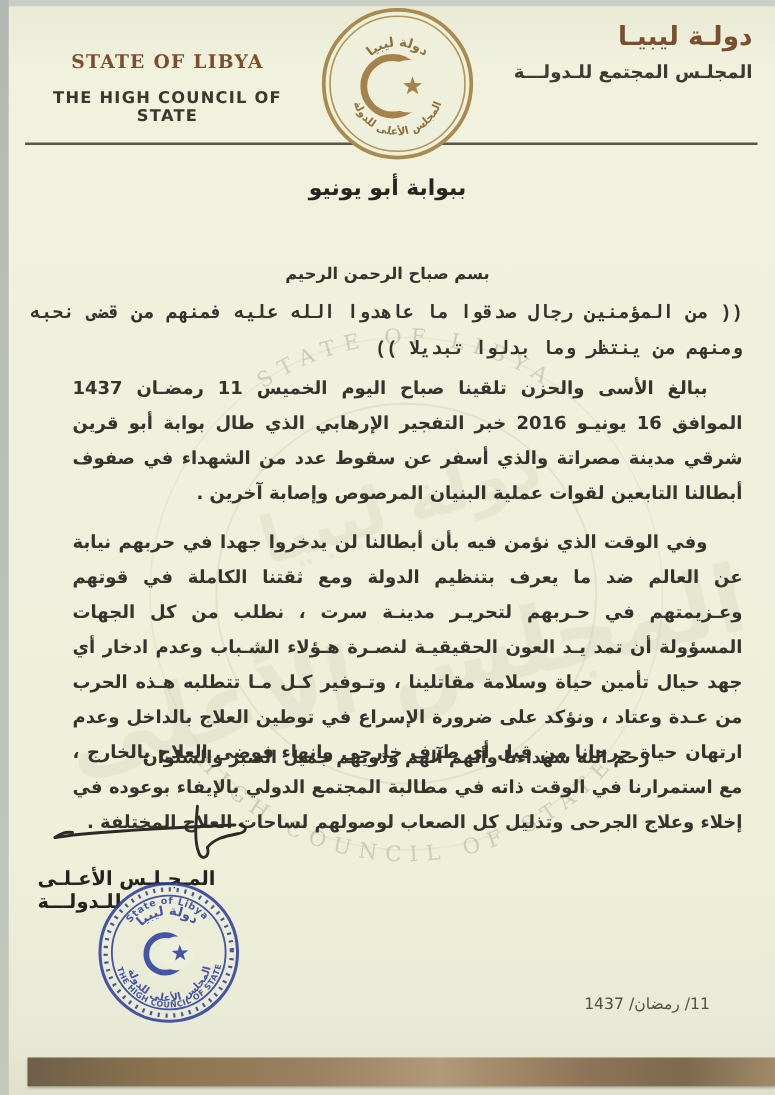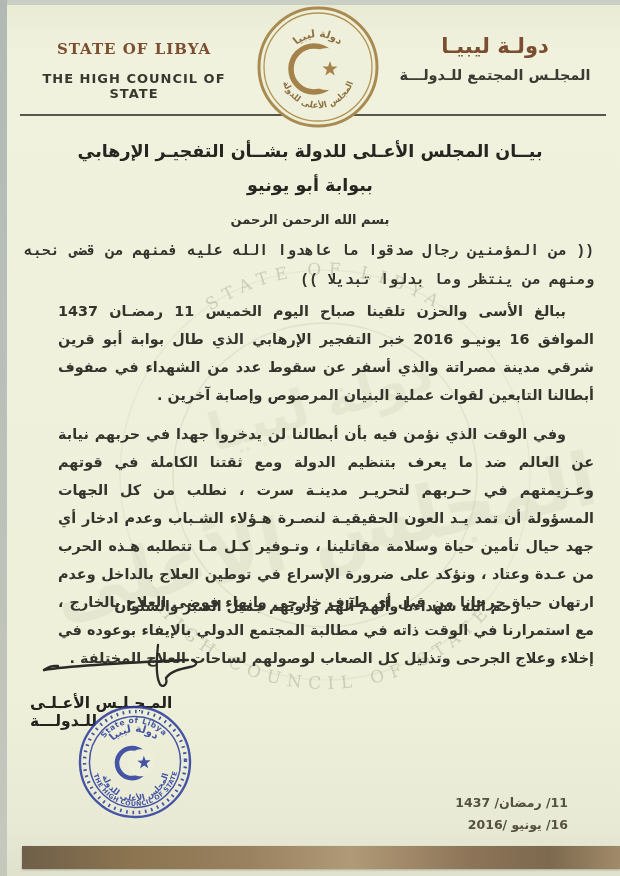--- a/index.html
+++ b/index.html
@@ -10,41 +10,41 @@
   }
   .edge-top{position:absolute;left:0;top:0;right:0;height:5px;background:#c9cfc4;}
   .edge-left{position:absolute;left:0;top:0;bottom:0;width:7px;background:linear-gradient(180deg,#b2b9b5,#c4c8bd);}
   .watermark{position:absolute;left:0;top:0;pointer-events:none;}
   .wm-arc{font-family:"DejaVu Serif",serif;font-size:17px;letter-spacing:7px;fill:#b2b299;opacity:.55;}
   .wm-ar{fill:#b8b89d;opacity:.16;font-weight:bold;}
   .header{position:absolute;top:0;left:0;right:0;height:132px;}
   .header-left{position:absolute;left:16px;top:40px;width:236px;text-align:center;}
   .hdr-en1{font-family:"DejaVu Serif",serif;font-weight:bold;font-size:15px;letter-spacing:1px;color:#7b4e30;}
   .hdr-en2{font-family:"DejaVu Sans",sans-serif;font-weight:bold;font-size:13px;letter-spacing:1px;color:#39382f;margin-top:13px;}
-  .header-right{position:absolute;right:18px;top:34px;width:214px;text-align:center;direction:rtl;}
+  .header-right{position:absolute;right:18px;top:17px;width:214px;direction:rtl;}
   .hdr-ar1{font-weight:bold;font-size:21px;color:#7b4e30;}
   .hdr-ar2{font-weight:bold;font-size:14.5px;color:#3c3a31;margin-top:9px;}
   .header-rule{position:absolute;top:114px;left:20px;right:14px;height:2px;background:#57564e;z-index:1;}
   .emblem{position:absolute;left:256px;top:5px;z-index:2;}
   .title-block{position:absolute;top:134px;left:0;right:0;text-align:center;direction:rtl;color:#26251f;}
   .title-l1{font-weight:bold;font-size:17.5px;line-height:34px;}
   .title-l2{font-weight:bold;font-size:17.5px;line-height:34px;}
   .basmala{position:absolute;top:212px;left:0;right:0;text-align:center;font-weight:bold;font-size:13px;color:#34332c;}
   .quote{position:absolute;top:237px;left:24px;right:26px;direction:rtl;text-align:justify;font-weight:bold;
          font-size:14.8px;line-height:29px;color:#33322b;font-family:Liberation Mono, monospace;}
   .body-text{position:absolute;top:297px;left:26px;right:26px;direction:rtl;text-align:justify;color:#35342c;margin-left:32px;}
   .body-text p{margin:0 0 11px 0;font-weight:bold;font-size:14.4px;line-height:28px;text-indent:28px;}
   .prayer{position:absolute;top:598px;left:0;right:0;text-align:center;direction:rtl;font-weight:bold;font-size:14px;color:#33322b;padding-left:14px;}
   .sign-block{position:absolute;left:30px;top:640px;width:196px;text-align:left;}
   .sign-svg{display:block;margin:0 auto;}
   .org-label{direction:rtl;font-weight:bold;font-size:15.5px;color:#23221c;margin-top:2px;}
   .stamp{position:absolute;left:74px;top:705px;transform:rotate(-2deg);}
   .issued{position:absolute;right:52px;top:788px;width:170px;direction:rtl;text-align:right;color:#4b463a;}
   .issued-place{font-weight:bold;font-size:13.5px;color:#4a4537;}
-  .issued-line{font-weight:bold;font-size:12.5px;margin-top:7px;color:#55503f;}
+  .issued-line{font-weight:normal;font-size:12.5px;margin-top:7px;color:#55503f;}
   .bottom-band{position:absolute;left:22px;right:0;bottom:7px;height:23px;
     background:linear-gradient(90deg,#6f5f49 0%,#8b744f 18%,#9a8160 38%,#b19a77 55%,#8d7458 75%,#7d694e 88%,#a08a69 100%);
     box-shadow:0 1px 2px rgba(0,0,0,.25);}
 </style>
 </head>
 <body>
 
 <div class="page">
 
   <div class="edge-top"></div>
@@ -91,25 +91,24 @@
       <text font-size="10.5" font-weight="bold" fill="#8f7140" text-anchor="middle">
         <textPath href="#emTop" startOffset="50%">دولة ليبيا</textPath>
       </text>
       <text font-size="8.6" font-weight="bold" fill="#8f7140" text-anchor="middle">
         <textPath href="#emBot" startOffset="50%">المجلس الأعلى للدولة</textPath>
       </text>
     </svg>
   </div>
 
   <div class="title-block">
-    <div class="title-l1">بيــان المجلس الأعـلى للدولة بشــأن التفجيـر الإرهابي</div>
     <div class="title-l2">ببوابة أبو يونيو</div>
   </div>
 
-  <div class="basmala">بسم الله الرحمن الرحمن</div>
+  <div class="basmala">بسم صباح الرحمن الرحيم</div>
 
   <div class="quote">(( من المؤمنين رجال صدقوا ما عاهدوا الله عليه فمنهم من قضى نحبه ومنهم من ينتظر وما بدلوا تبديلا ))</div>
 
   <div class="body-text">
     <p>ببالغ الأسى والحزن تلقينا صباح اليوم الخميس 11 رمضـان 1437 الموافق 16 يونيـو 2016 خبر التفجير الإرهابي الذي طال بوابة أبو قرين شرقي مدينة مصراتة والذي أسفر عن سقوط عدد من الشهداء في صفوف أبطالنا التابعين لقوات عملية البنيان المرصوص وإصابة آخرين .</p>
     <p>وفي الوقت الذي نؤمن فيه بأن أبطالنا لن يدخروا جهدا في حربهم نيابة عن العالم ضد ما يعرف بتنظيم الدولة ومع ثقتنا الكاملة في قوتهم وعـزيمتهم في حـربهم لتحريـر مدينـة سرت ، نطلب من كل الجهات المسؤولة أن تمد يـد العون الحقيقيـة لنصـرة هـؤلاء الشـباب وعدم ادخار أي جهد حيال تأمين حياة وسلامة مقاتلينا ، وتـوفير كـل مـا تتطلبه هـذه الحرب من عـدة وعتاد ، ونؤكد على ضرورة الإسراع في توطين العلاج بالداخل وعدم ارتهان حياة جرحانا من قبل أي طرف خارجي وانهاء فوضى العلاج بالخارج ، مع استمرارنا في الوقت ذاته في مطالبة المجتمع الدولي بالإيفاء بوعوده في إخلاء وعلاج الجرحى وتذليل كل الصعاب لوصولهم لساحات العلاج المختلفة .</p>
   </div>
 
   <div class="prayer">رحم الله شهداءنا وألهم آلهم وذويهم جميل الصبر والسلوان</div>
 
@@ -149,18 +148,17 @@
         <textPath href="#stBotAr" startOffset="50%">المجلس الأعلى للدولة</textPath>
       </text>
       <text font-size="6.4" font-weight="bold" fill="#2e3f9e" text-anchor="middle" letter-spacing="0.4">
         <textPath href="#stBotEn" startOffset="50%">THE HIGH COUNCIL OF STATE</textPath>
       </text>
     </g>
   </svg>
 
   <div class="issued">
     <div class="issued-line">11/ رمضان/ 1437</div>
-    <div class="issued-line">16/ يونيو /2016</div>
   </div>
 
   <div class="bottom-band"></div>
 
 </div>
 
 </body></html>

